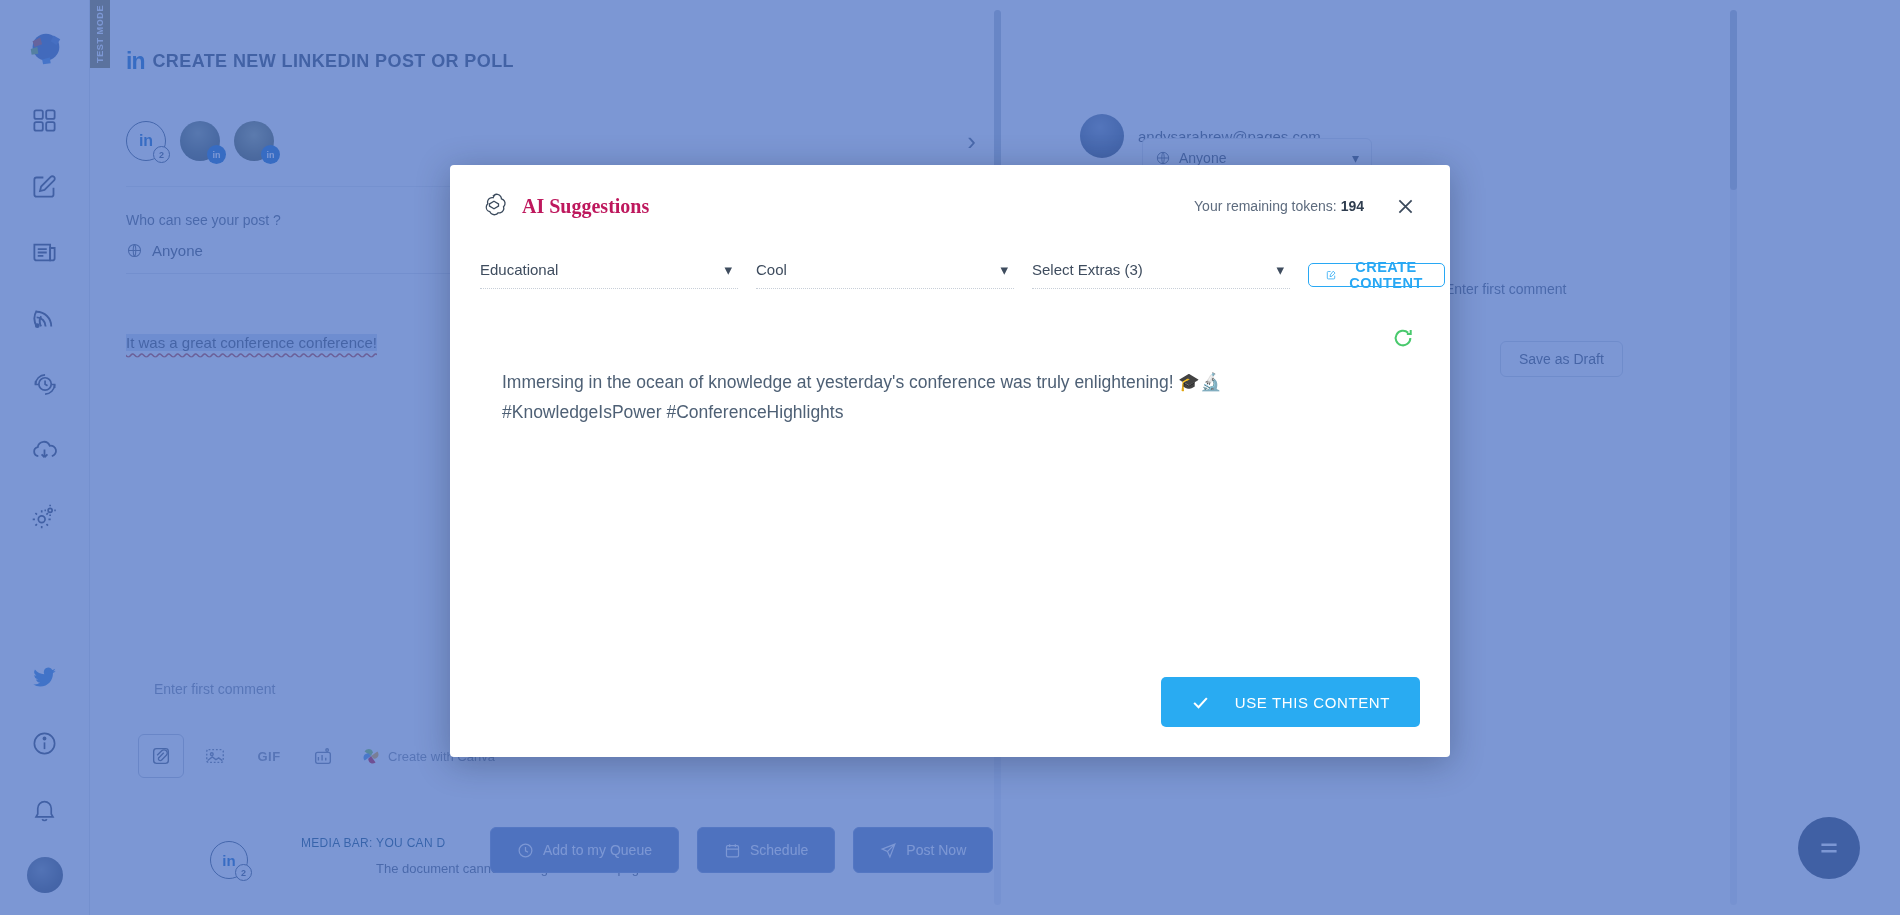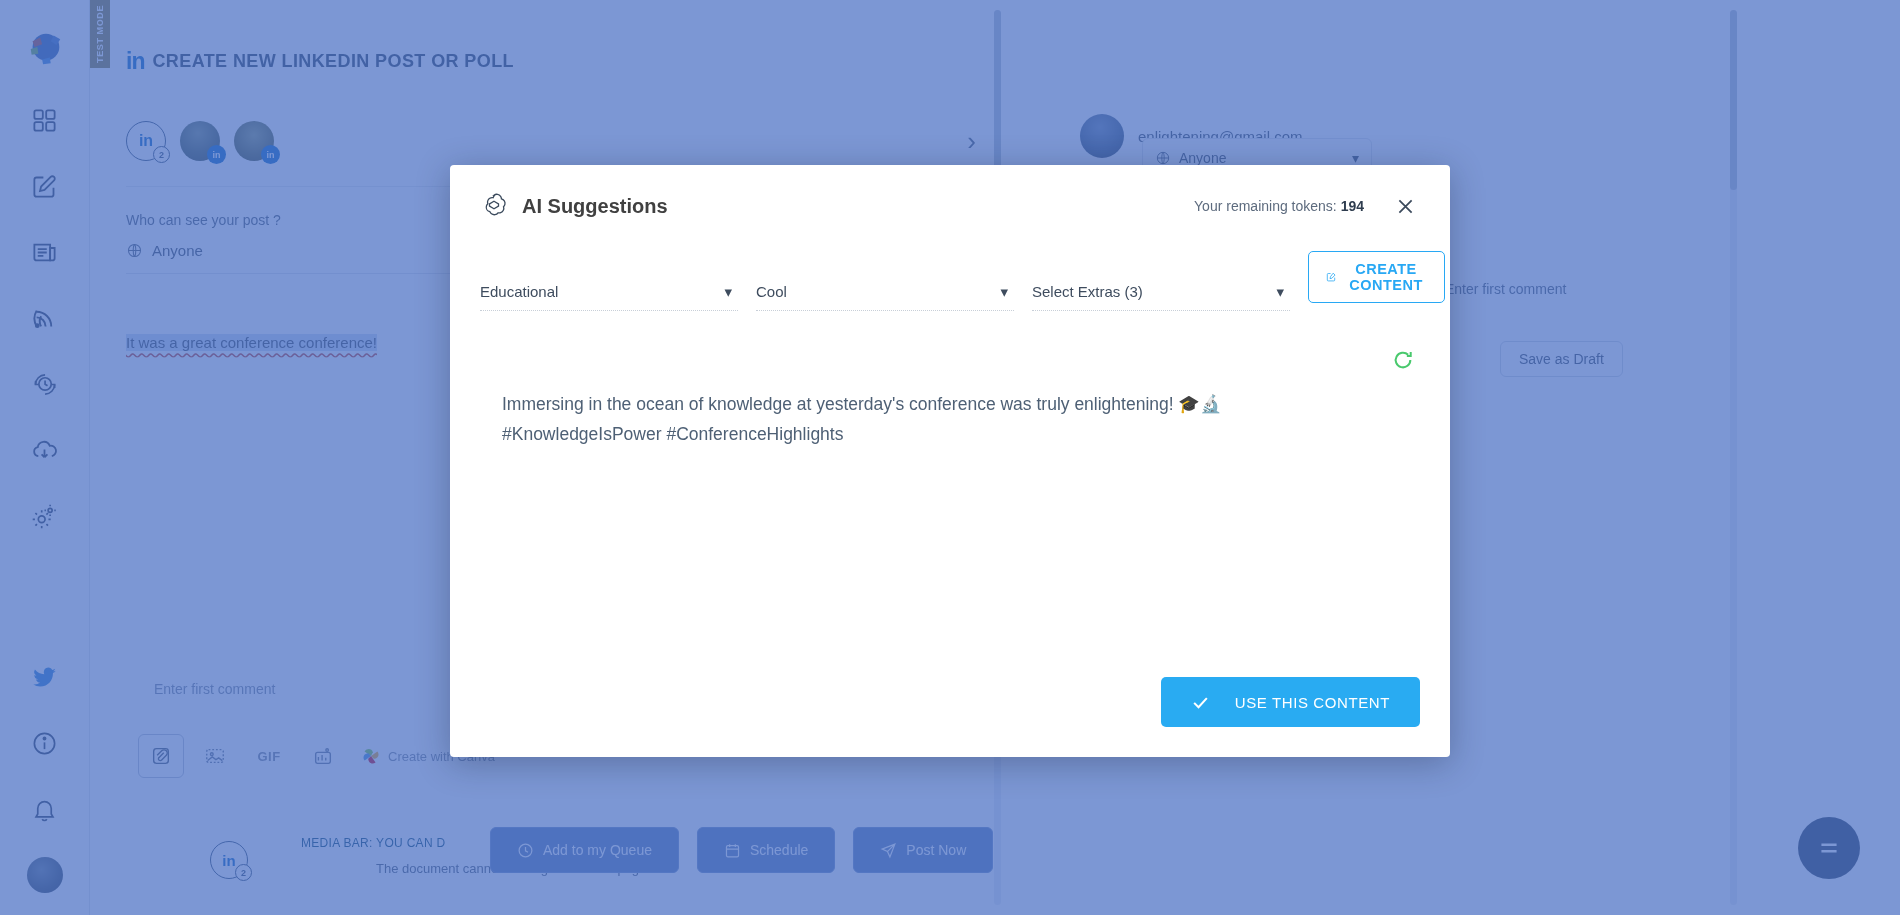--- a/index.html
+++ b/index.html
@@ -182,21 +182,21 @@
     background: #ffffff;
     border-radius: 4px;
     box-shadow: 0 6px 34px rgba(15,25,50,.30);
     display: flex; flex-direction: column;
   }
   #modal-head {
     display: flex; align-items: center;
     padding: 26px 30px 0 30px;
   }
   #modal-logo { width: 28px; height: 28px; margin-right: 14px; color: #3b4a5c; }
-  #modal-title { font-size: 20px; font-weight: bold; color: #404040; }
+  #modal-title { font-size: 20px; font-weight: bold; color: #be185d; font-family: Liberation Serif, serif; }
   #token-info { margin-left: auto; font-size: 14px; color: #5d6b7e; }
   #token-info b { color: #2f3d4f; }
   #close-btn {
     margin-left: 26px; width: 30px; height: 30px;
     display: flex; align-items: center; justify-content: center;
     color: #3c4a5c; cursor: pointer;
   }
   #close-btn svg { width: 21px; height: 21px; }
 
   #controls {
@@ -207,22 +207,22 @@
     flex: 0 0 258px;
     display: flex; align-items: center;
     height: 38px;
     border-bottom: 1.5px dotted #c8cfd8;
     margin-right: 18px;
     cursor: pointer;
   }
   .dd-label { font-size: 15px; color: #3e4c5e; }
   .dd-chev { margin-left: auto; margin-right: 6px; color: #3e4c5e; font-size: 15px; }
   #create-btn {
-    margin-left: auto; margin-bottom: 8px;
-    height: 52px; padding: 0 17px;
+    margin-left: auto; margin-bottom: 2px;
+    height: 24px; padding: 0 17px;
     border: 1.2px solid #28a8f4; border-radius: 5px;
     background: #fff; color: #28a8f4;
     font-size: 14.5px; font-weight: bold; letter-spacing: .5px;
     display: flex; align-items: center; gap: 9px;
     cursor: pointer;
   }
   #create-btn svg { width: 18px; height: 18px; }
 
   #result-zone { position: relative; flex: 1; padding: 0 30px; }
   #regen-btn {
@@ -418,21 +418,21 @@
         </div>
       </div>
 
       <div class="media-hint">MEDIA BAR: YOU CAN D</div>
       <div class="doc-hint">The document cannot be longer than 300 pages</div>
     </div>
 
     <div class="compose-panel">
       <div class="acct-row">
         <div class="acct-ava"></div>
-        <div class="acct-mail">enlightening@gmail.com</div>
+        <div class="acct-mail">andysarahrew@pages.com</div>
       </div>
       <div class="acct-sel">
         <svg viewBox="0 0 24 24" width="16" height="16" fill="none" stroke="#4b5a6e" stroke-width="1.5">
           <circle cx="12" cy="12" r="8.5"></circle>
             <path d="M3.5 12h17M12 3.5c2.4 2.4 2.4 14.6 0 17M12 3.5c-2.4 2.4-2.4 14.6 0 17"></path>
         </svg>
         <span>Anyone</span>
         <span class="chev">▾</span>
       </div>
       <div class="right-comment">Enter first comment</div>

